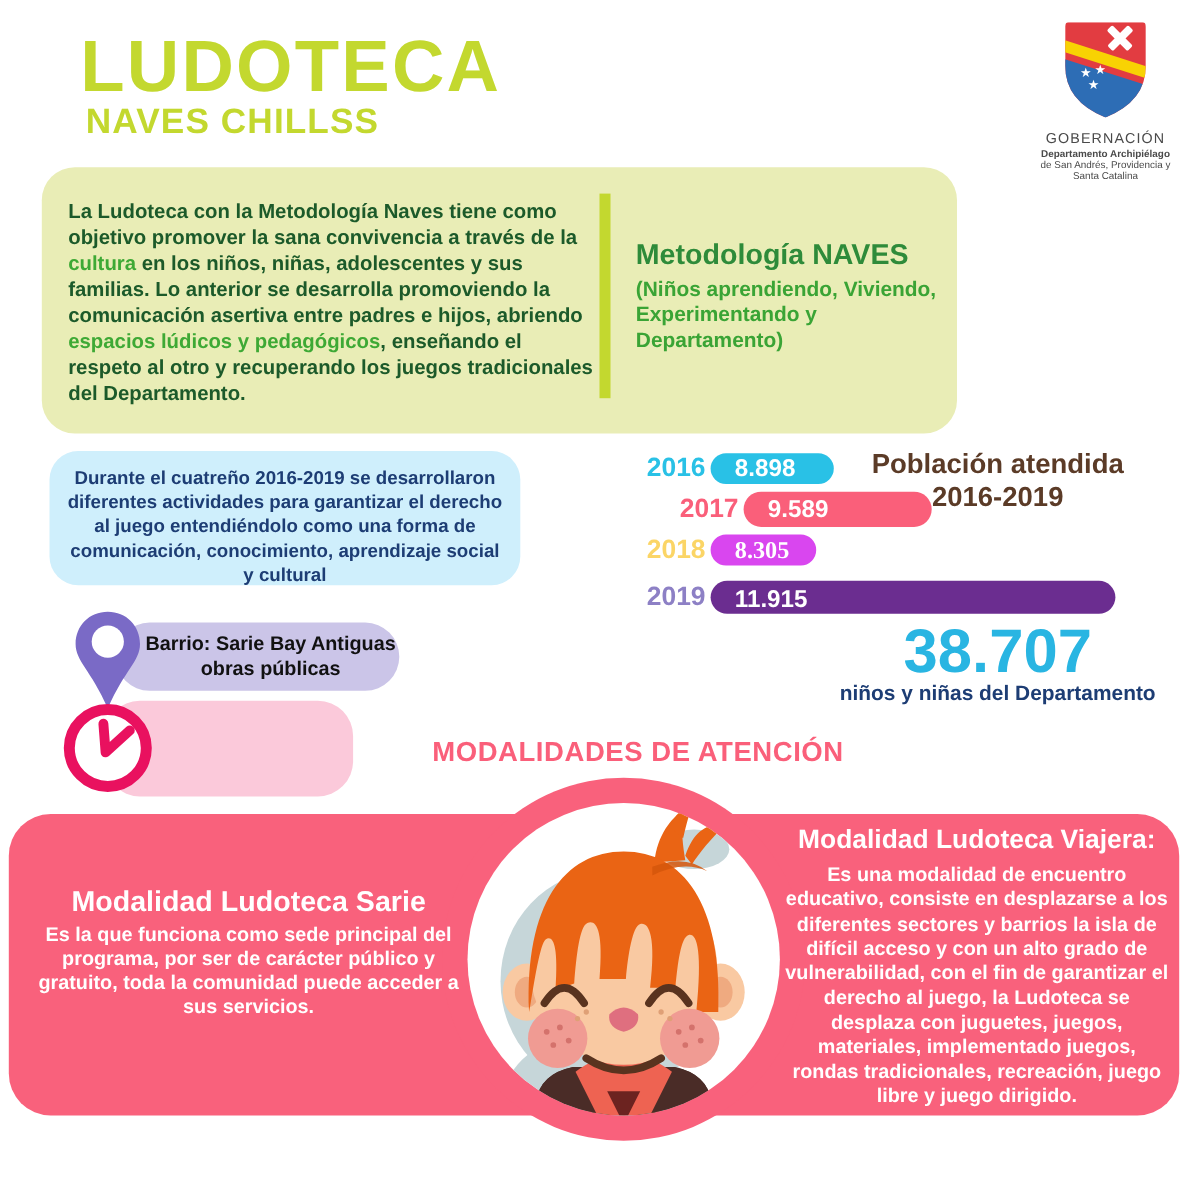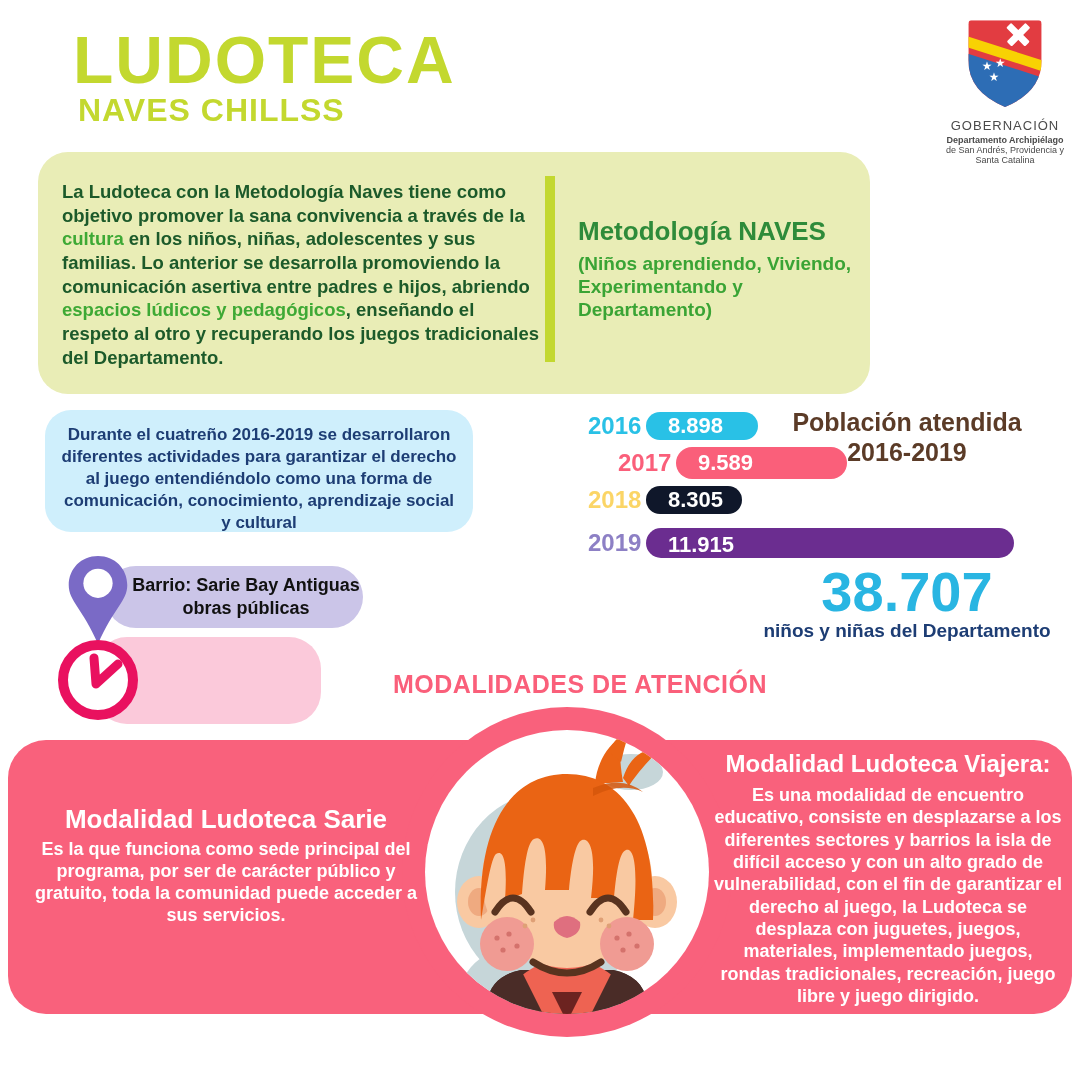--- a/index.html
+++ b/index.html
@@ -131,21 +131,21 @@
       </div>
   </div>
   <div class="abs chart-row row-1">
     <div class="chart-year" style="color: rgb(250, 95, 122);">2017</div>
     <div class="chart-bar" style="width: 171px; height: 32px; background: rgb(250, 95, 122);">
         <span>9.589</span>
       </div>
   </div>
   <div class="abs chart-row row-2">
     <div class="chart-year" style="color: rgb(251, 213, 102);">2018</div>
-    <div class="chart-bar" style="width: 96px; height: 28px; background: #0f172a;">
+    <div class="chart-bar" style="width: 96px; height: 28px; background: #d946ef; font-family: Liberation Serif, serif;">
         <span>8.305</span>
       </div>
   </div>
   <div class="abs chart-row row-3">
     <div class="chart-year" style="color: rgb(141, 128, 197);">2019</div>
     <div class="chart-bar" style="width: 368px; height: 30px; background: rgb(107, 45, 144); align-items: flex-end;">
         <span>11.915</span>
       </div>
   </div>
   <div class="abs chart-title">

